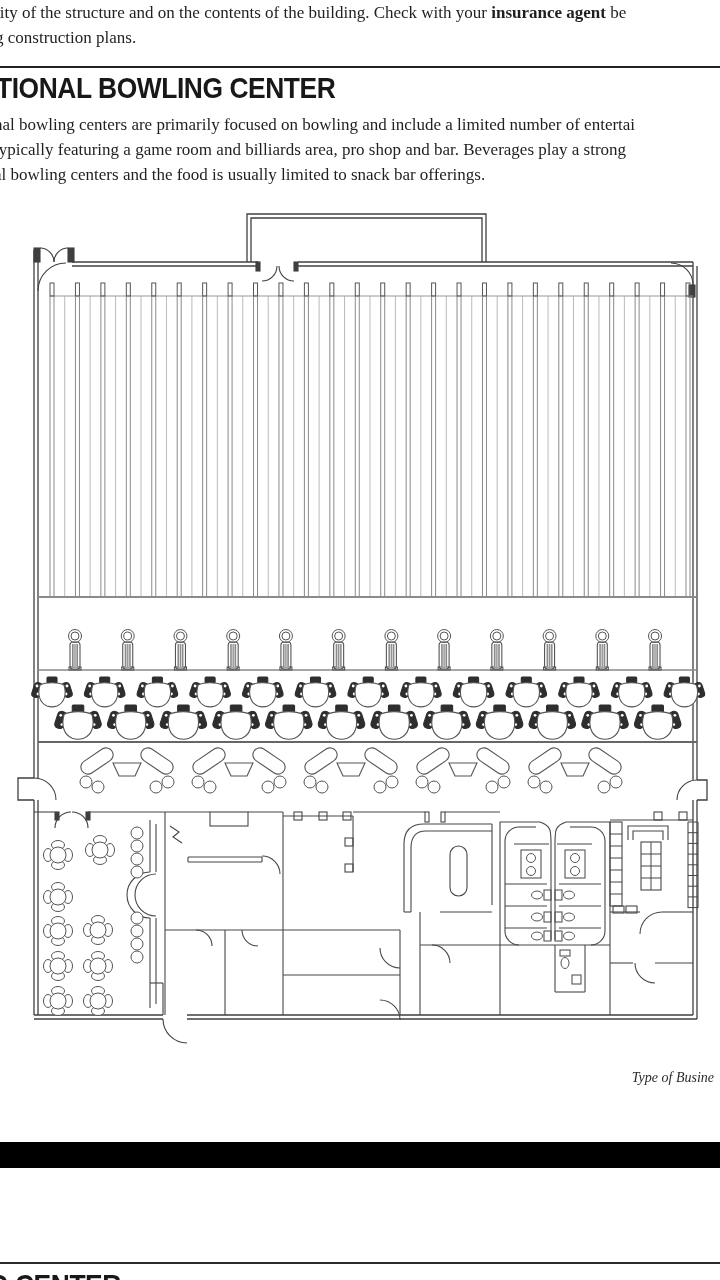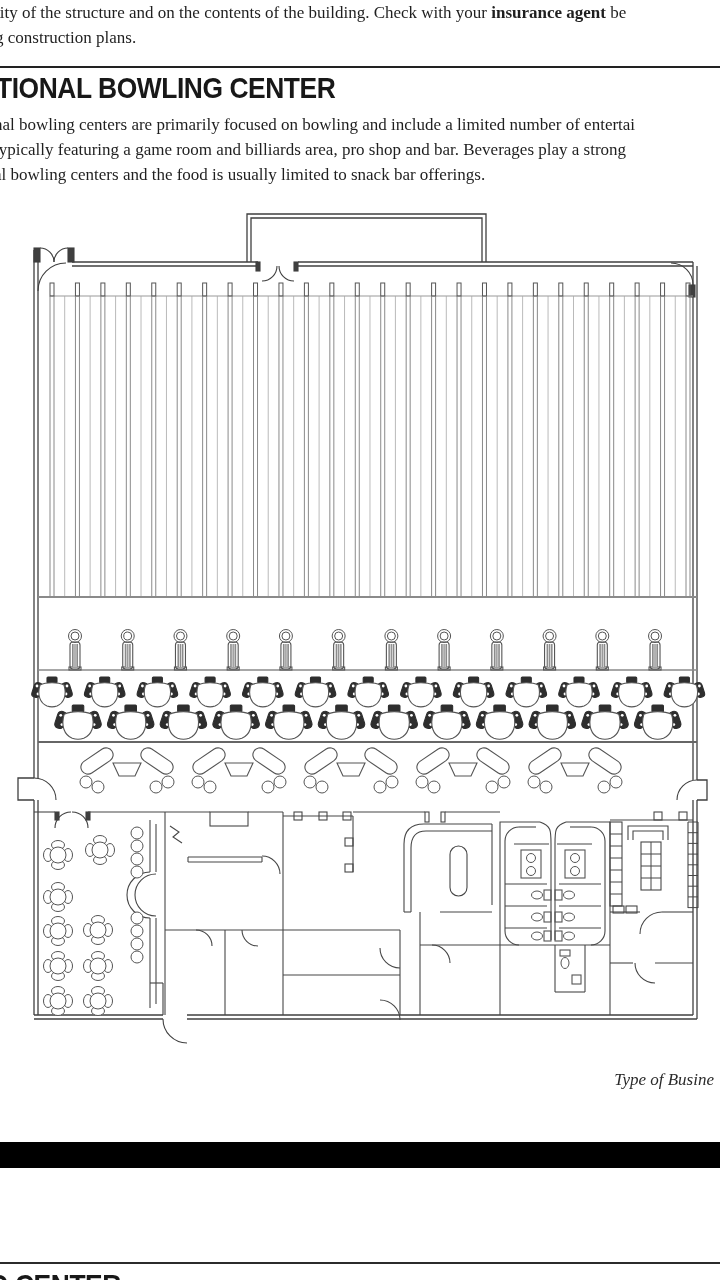--- a/index.html
+++ b/index.html
@@ -4,21 +4,21 @@
 <style>
   html,body{margin:0;padding:0;background:#fff;}
   .page{position:relative;width:720px;height:1280px;background:#ffffff;overflow:hidden;
         font-family:"Liberation Serif", serif;color:#1c1c1c;}
   .bodyline{position:absolute;white-space:nowrap;font-size:17px;line-height:1.3;color:#1f1f1f;}
   .bodyline b{font-weight:bold;}
   .rule{position:absolute;left:0;right:0;height:2px;background:#222;}
   .headline{position:absolute;white-space:nowrap;font-family:"Liberation Sans",sans-serif;
             font-weight:bold;font-size:30px;color:#181818;}
   .headline .cond{display:inline-block;transform:scaleX(.88);transform-origin:0 50%;letter-spacing:-.5px;}
-  .caption{position:absolute;white-space:nowrap;font-style:italic;font-size:17px;color:#2a2a2a;}
+  .caption{position:absolute;white-space:nowrap;font-style:italic;font-size:14px;color:#2a2a2a;}
   .blackbar{position:absolute;left:0;right:0;background:#000;}
   svg.plan{position:absolute;left:0;top:0;}
 </style>
 </head>
 <body>
 
 <div class="page">
 
   <div class="bodyline" style="top:2px;left:-5px;">
     <span>lity of the structure and on the contents of the building.  Check with your </span><b>insurance agent</b><span> be</span>

